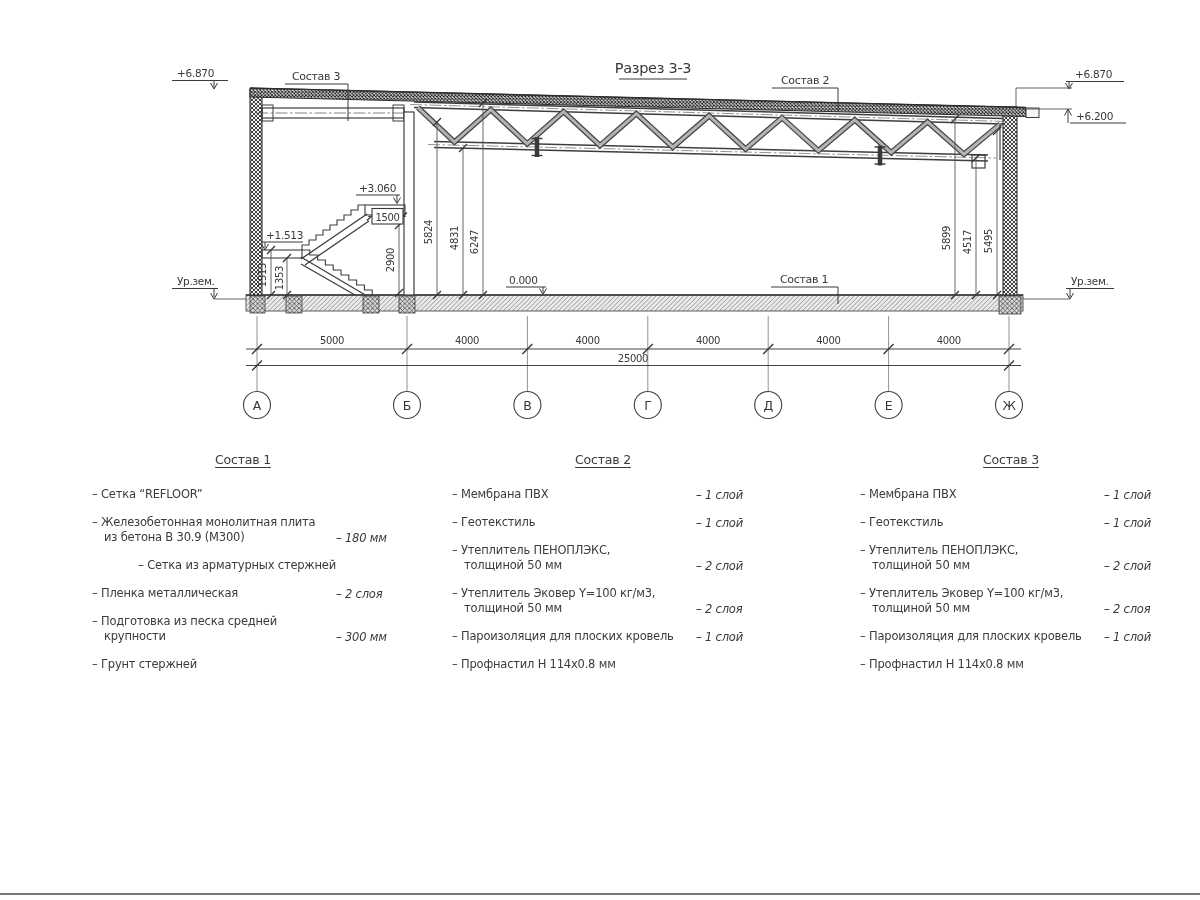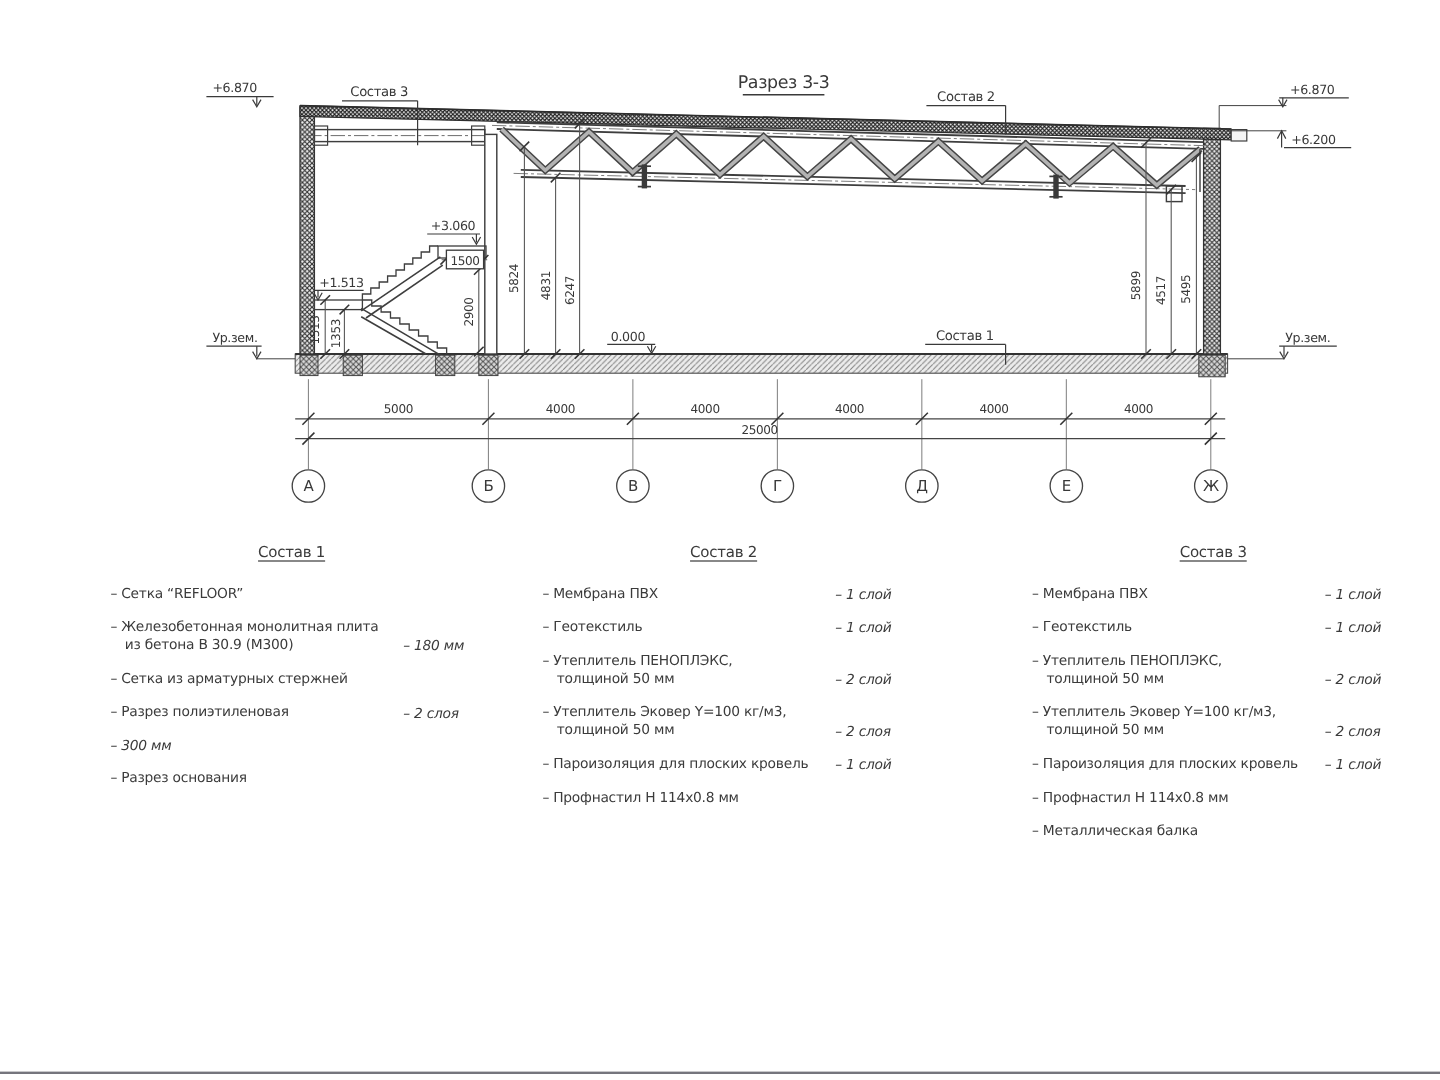--- a/index.html
+++ b/index.html
@@ -12,21 +12,21 @@
   .elev{font-size:10.5px;}
   .lbl{font-size:11px;}
   .ttl{font-size:14.5px;}
   .grid{font-size:12.5px;}
   .comp{position:absolute;width:302px;font-size:11.5px;color:#3b3b3b;letter-spacing:-0.2px;}
   .comp-title{text-align:center;font-size:12.5px;margin:0 0 20px 0;
               text-decoration:underline;text-underline-offset:3px;}
   .crow{display:flex;align-items:flex-end;margin-bottom:13px;}
   .crow .lab{flex:1;white-space:pre-line;padding-left:12px;text-indent:-12px;line-height:1.3;}
   .crow .val{flex:none;width:58px;white-space:nowrap;font-style:italic;}
-  .mt{margin-top:1px;}
+  .mt{margin-top:1px;text-align:right;}
   .win-edge{position:absolute;left:0;top:893px;width:1200px;height:2px;background:#75757d;}
 </style>
 </head>
 <body>
 
 <div class="sheet">
 
 <svg width="1200" height="446" viewBox="0 0 1200 446">
   <defs>
     <pattern id="wallHatch" width="4" height="4" patternUnits="userSpaceOnUse">
@@ -312,28 +312,30 @@
   <div class="crow">
         <span class="lab">– Железобетонная  монолитная плита
 из бетона В 30.9 (М300)</span>
         <span class="val">– 180 мм</span>
       </div>
   <div class="crow mt">
         <span class="lab">– Сетка из арматурных стержней</span>
         <span class="val"></span>
       </div>
   <div class="crow">
-        <span class="lab">– Разрез полиэтиленовая</span>
+        <span class="lab">– Пленка металлическая</span>
         <span class="val">– 2 слоя</span>
       </div>
   <div class="crow">
+        <span class="lab">– Подготовка из песка средней
+крупности</span>
         <span class="val">– 300 мм</span>
       </div>
   <div class="crow">
-        <span class="lab">– Разрез основания</span>
+        <span class="lab">– Грунт стержней</span>
         <span class="val"></span>
       </div>
 </div>
 
 <div class="comp" style="left:452px;top:452px;">
   <div class="comp-title">Состав 2</div>
   <div class="crow">
         <span class="lab">– Мембрана ПВХ</span>
         <span class="val">– 1 слой</span>
       </div>
@@ -382,21 +384,17 @@
         <span class="val">– 2 слоя</span>
       </div>
   <div class="crow">
         <span class="lab">– Пароизоляция для плоских кровель</span>
         <span class="val">– 1 слой</span>
       </div>
   <div class="crow">
         <span class="lab">– Профнастил Н 114х0.8 мм</span>
         <span class="val"></span>
       </div>
-  <div class="crow">
-        <span class="lab">– Металлическая балка</span>
-        <span class="val"></span>
-      </div>
 </div>
 
 <div class="win-edge"></div>
 
 </div>
 
 </body></html>

